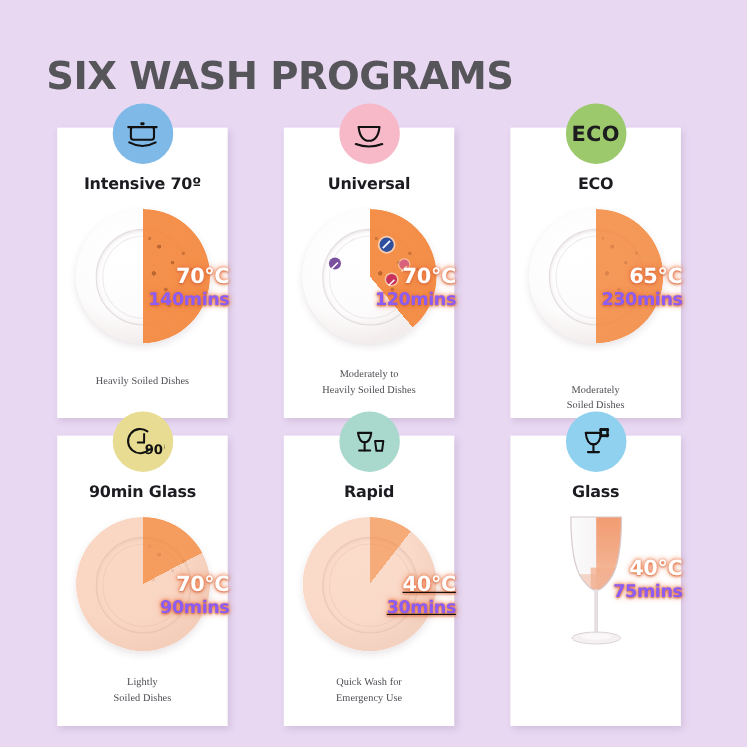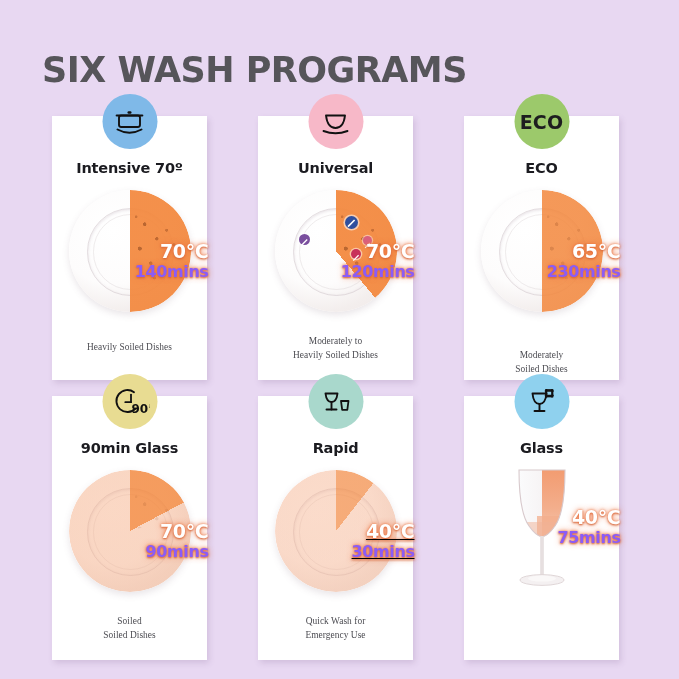--- a/index.html
+++ b/index.html
@@ -335,21 +335,21 @@
         <div class="plate-rim2"></div>
         <div class="soil" style="background:conic-gradient(from 0deg, rgba(243,135,60,0.82) 0deg 62deg, rgba(245,168,125,0.45) 62deg 360deg);"></div>
         <div class="soil-tex" style="opacity:0.22; clip-path: polygon(50% 50%, 50% 0, 100% 0, 100% 36%);"></div>
       </div>
       <div class="labels" style="top:56px;">
         <div class="temp">70℃</div>
         <div class="mins">90mins</div>
       </div>
     </div>
     <div class="caption" style="bottom:18px;">
-      <span>Soiled</span>
+      <span>Lightly</span>
       <span>Soiled Dishes</span>
     </div>
   </div>
 
   <div class="card">
     <div class="badge" style="background:#a9d8cc">
       <span>
         <svg width="36" height="30" viewBox="0 0 36 30">
           <path d="M8 6.5 L20 6.5 Q19 15 14 15 Q9 15 8 6.5 Z" fill="none" stroke="#111" stroke-width="1.9" stroke-linejoin="round"></path>
           <line x1="14" y1="15" x2="14" y2="22.5" stroke="#111" stroke-width="1.9" stroke-linecap="round"></line>

